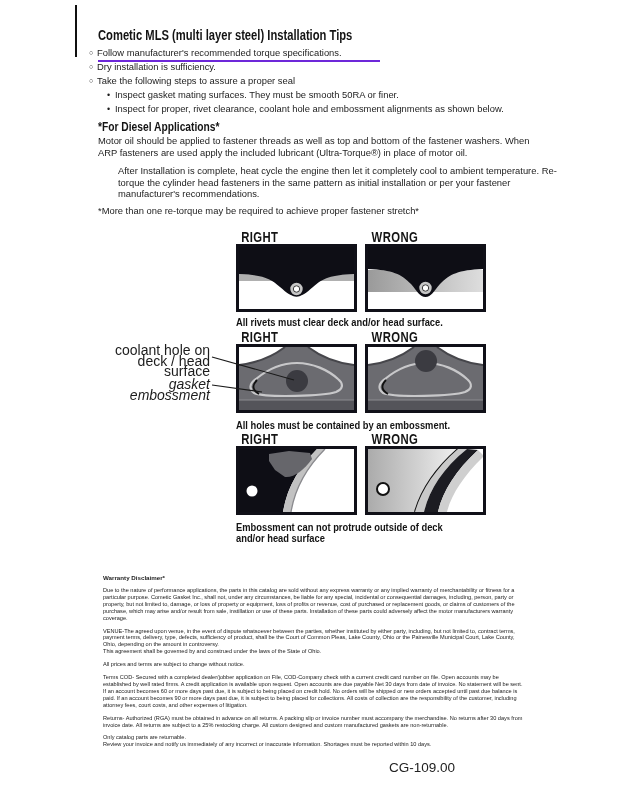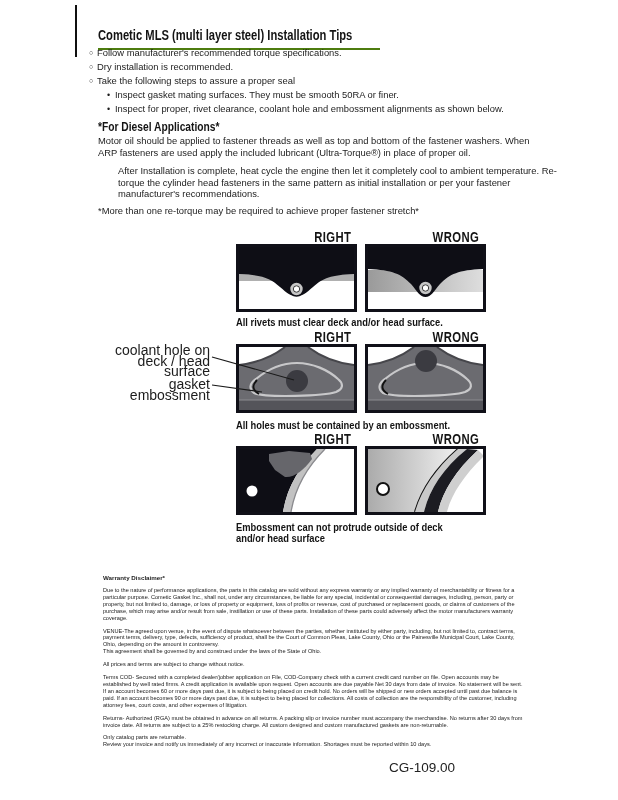--- a/index.html
+++ b/index.html
@@ -1,34 +1,34 @@
 <!DOCTYPE html>
 <html><head>
 <meta charset="utf-8">
 <style>
   html,body{margin:0;padding:0;background:#ffffff;}
   .page{
     position:relative;width:618px;height:800px;background:#ffffff;overflow:hidden;
     font-family:"Liberation Sans","DejaVu Sans",sans-serif;color:#1a1a1a;
   }
   .corner-mark{position:absolute;left:75px;top:5px;width:2px;height:52px;background:#101010;}
-  .title-wrap{position:absolute;left:98px;top:26px;width:282px;border-bottom:2px solid #4d7c0f;padding-bottom:4px;}
+  .title-wrap{position:absolute;left:98px;top:26px;width:282px;border-bottom:2px solid #6d28d9;padding-bottom:16px;}
   .title-wrap .t{display:inline-block;transform:scaleX(0.80);transform-origin:0 50%;
     font-size:14px;font-weight:bold;white-space:nowrap;color:#141414;}
   .bullets{position:absolute;left:89px;top:46px;font-size:9.4px;line-height:14px;color:#1c1c1c;}
   .b-row{display:flex;align-items:center;}
   .b-row .mk{width:8px;font-size:7px;flex:0 0 8px;}
   .b-row.sub{margin-left:18px;}
   .b-row.sub .mk{font-size:9px;}
   .diesel-h{position:absolute;left:98px;top:117px;}
   .diesel-h .t{display:inline-block;transform:scaleX(0.82);transform-origin:0 50%;
     font-size:12.5px;font-weight:bold;white-space:nowrap;color:#141414;}
   .para{position:absolute;left:98px;width:452px;font-size:9.4px;line-height:11.5px;color:#1c1c1c;}
   .p1{top:135px;} .p2{top:165px;margin-left:20px;} .pnote{top:205px;}
-  .dlabel{position:absolute;width:121px;text-align:right;}
+  .dlabel{position:absolute;width:121px;text-align:left;}
   .dlabel .t{display:inline-block;transform:scaleX(0.78);transform-origin:50% 50%;
     font-size:14.5px;font-weight:bold;letter-spacing:.5px;white-space:nowrap;color:#141414;}
   .panel{position:absolute;width:115px;height:62px;border:3px solid #101018;background:#fff;}
   .panel.tall{height:63px;}
   .panel svg{display:block;}
   .caption{position:absolute;left:236px;}
   .caption .t{display:inline-block;transform:scaleX(0.85);transform-origin:0 50%;
     font-size:11px;font-weight:bold;white-space:nowrap;color:#141414;}
   .side-label{position:absolute;left:100px;width:110px;text-align:right;
     font-size:14px;line-height:10.5px;color:#1c1c1c;}
@@ -50,40 +50,40 @@
     <span class="t">Cometic MLS (multi layer steel) Installation Tips</span>
   </div>
 
   <div class="bullets">
     <div class="b-row">
       <span class="mk">○</span>
       <span>Follow manufacturer's recommended torque specifications.</span>
     </div>
     <div class="b-row">
       <span class="mk">○</span>
-      <span>Dry installation is recommended.</span>
+      <span>Dry installation is sufficiency.</span>
     </div>
     <div class="b-row">
       <span class="mk">○</span>
       <span>Take the following steps to assure a proper seal</span>
     </div>
     <div class="b-row sub">
       <span class="mk">•</span>
       <span>Inspect gasket mating surfaces.  They must be smooth 50RA or finer.</span>
     </div>
     <div class="b-row sub">
       <span class="mk">•</span>
       <span>Inspect for proper, rivet clearance, coolant hole and embossment alignments as shown below.</span>
     </div>
   </div>
 
   <div class="diesel-h">
     <span class="t">*For Diesel Applications*</span>
   </div>
-  <div class="para p1">Motor oil should be applied to fastener threads as well as top and bottom of the fastener washers. When ARP fasteners are used apply the included lubricant (Ultra-Torque®) in place of proper oil.</div>
+  <div class="para p1">Motor oil should be applied to fastener threads as well as top and bottom of the fastener washers. When ARP fasteners are used apply the included lubricant (Ultra-Torque®) in place of motor oil.</div>
   <div class="para p2">After Installation is complete, heat cycle the engine then let it completely cool to ambient temperature. Re-torque the cylinder head fasteners in the same pattern as initial installation or per your fastener manufacturer's recommendations.</div>
   <div class="para pnote">*More than one re-torque may be required to achieve proper fastener stretch*</div>
 
   <div class="dlabel" style="left:236px;top:228px;">
     <span class="t">RIGHT</span>
   </div>
   <div class="dlabel" style="left:365px;top:228px;">
     <span class="t">WRONG</span>
   </div>
 
@@ -122,21 +122,21 @@
     <span class="t">RIGHT</span>
   </div>
   <div class="dlabel" style="left:365px;top:328px;">
     <span class="t">WRONG</span>
   </div>
 
   <div class="side-label" style="top:345px;">
     <div>coolant hole on</div>
     <div>deck / head surface</div>
   </div>
-  <div class="side-label" style="top:379px;">gasket embossment</div>
+  <div class="side-label" style="top:379px;font-style:italic;">gasket embossment</div>
 
   <div class="panel tall" style="left:236px;top:344px;">
     <svg width="115" height="63" viewBox="0 0 115 63">
       <rect x="0" y="0" width="115" height="63" fill="#6b6b70"></rect>
       <path d="M0,0 H46 C33,10 17,16 0,18 Z" fill="#ffffff"></path>
       <path d="M46,0 C33,10 17,16 0,18" fill="none" stroke="#46464b" stroke-width="2"></path>
       <path d="M115,0 H69 C82,10 98,16 115,18 Z" fill="#ffffff"></path>
       <path d="M69,0 C82,10 98,16 115,18" fill="none" stroke="#46464b" stroke-width="2"></path>
       <rect x="0" y="53" width="115" height="10" fill="#54545a"></rect>
       <line x1="0" y1="53" x2="115" y2="53" stroke="#8b8b90" stroke-width="1.2"></line>

